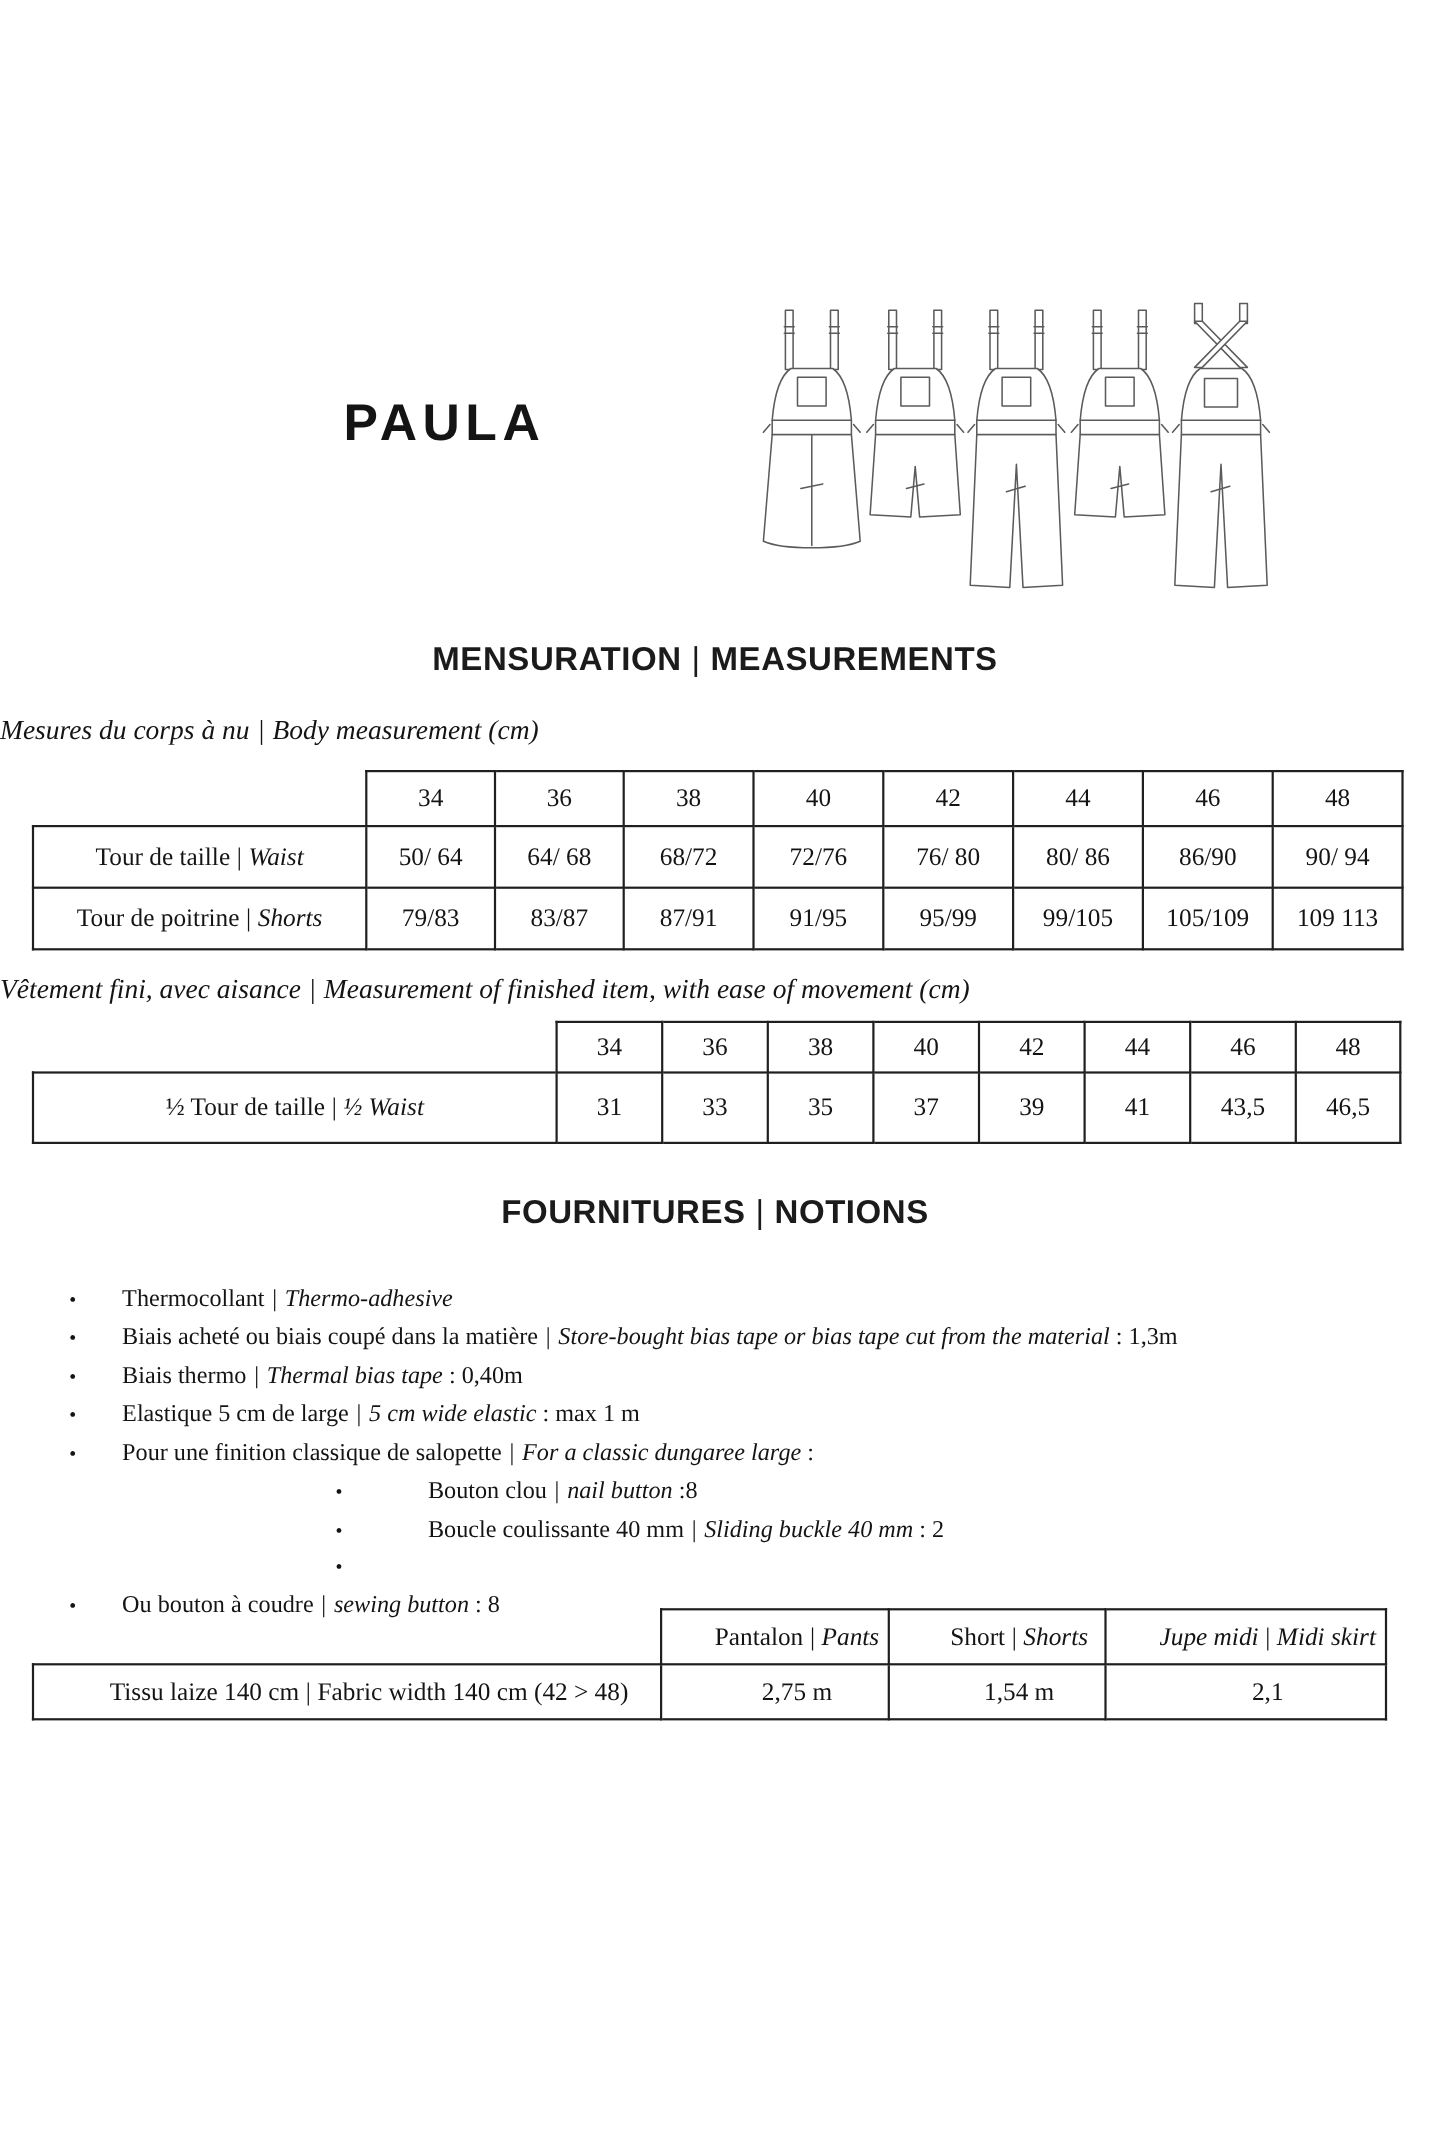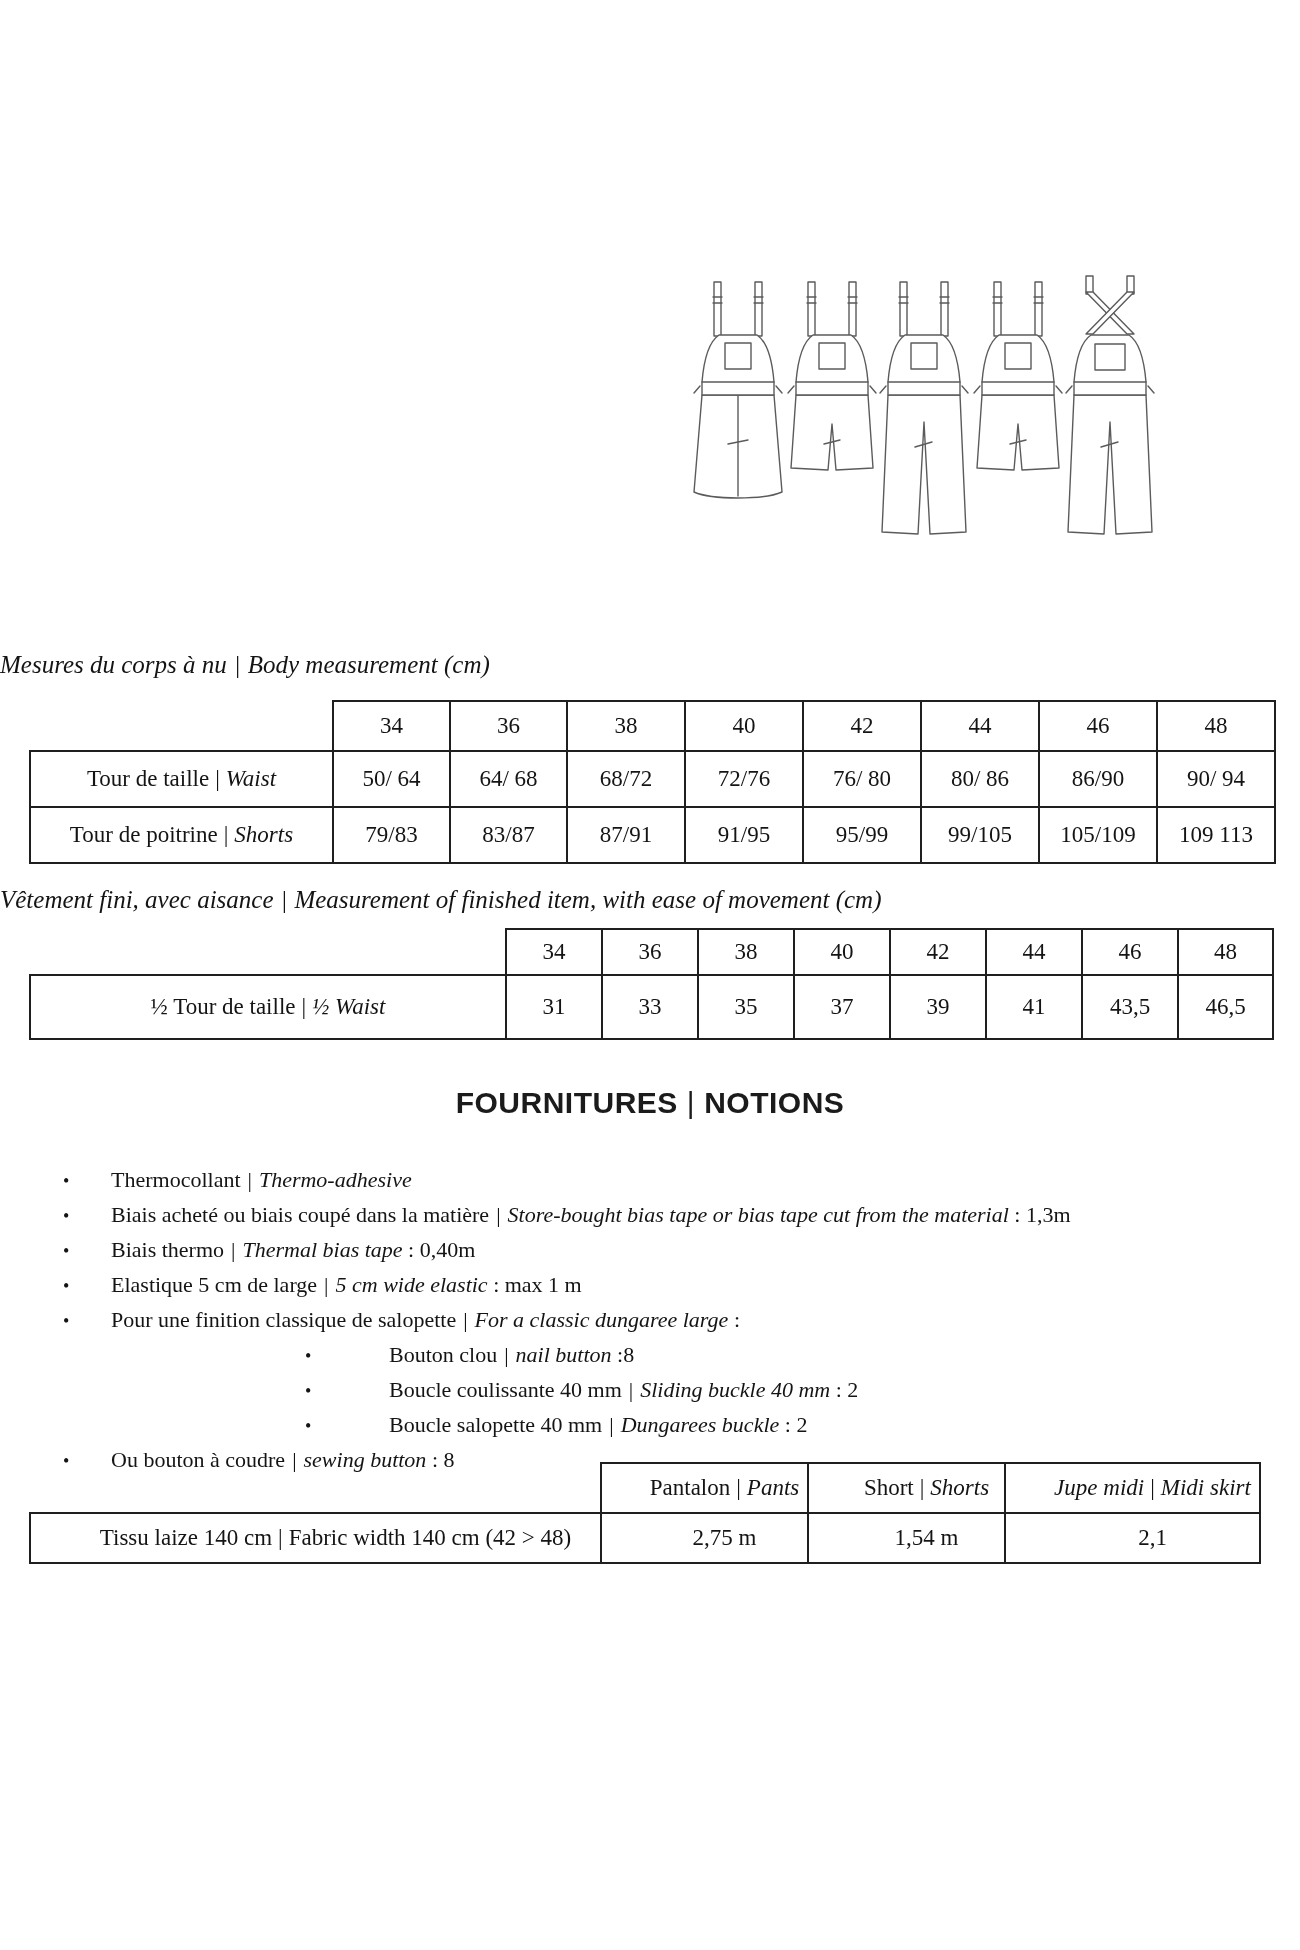--- a/index.html
+++ b/index.html
@@ -70,20 +70,21 @@
   .nrow.l2 { padding-left:250px; }
   .nrow.l2 .bullet { width:84px; }
   .nrow .nsep { padding:0 7px; font-weight:300; }
 </style>
 </head>
 <body>
 
 <div class="page">
 
   <div class="title-block">
+    <div class="pattern-name">PAULA</div>
   </div>
 
   <div class="drawings">
     <svg width="470" height="310" viewBox="0 0 470 310">
 
       <g class="fig" transform="translate(6,30)">
         <rect x="22" y="0" width="7" height="54"></rect>
           <rect x="63" y="0" width="7" height="54"></rect>
         <line x1="21" y1="15" x2="30" y2="15"></line>
           <line x1="21" y1="21" x2="30" y2="21"></line>
@@ -156,20 +157,23 @@
         <line x1="37" y1="171" x2="54" y2="166"></line>
         <path d="M10,106 C12,82 18,65 27,59 L65,59 C74,65 80,82 82,106 L82,119 L10,119 Z"></path>
         <line x1="10" y1="106" x2="82" y2="106"></line>
         <rect x="31" y="68" width="30" height="26"></rect>
         <line x1="8" y1="110" x2="2" y2="117"></line>
           <line x1="84" y1="110" x2="90" y2="117"></line>
       </g>
     </svg>
   </div>
 
+  <div class="heading" id="measurements-heading">
+    <span>MENSURATION</span><span class="hsep">|</span><span>MEASUREMENTS</span>
+  </div>
 
   <div class="subtitle" id="body-subtitle">
     <span>Mesures du corps à nu</span><span class="ssep">|</span><span>Body measurement (cm)</span>
   </div>
 
   <table class="tbl bt">
     <colgroup>
       <col style="width:303px">
         <col style="width:117px">
         <col style="width:117px">
@@ -293,21 +297,20 @@
     <div class="nrow l2">
       <span class="bullet">•</span>
       <span><span>Bouton clou</span><span class="nsep">|</span><span class="en">nail button</span><span> :8</span></span>
     </div>
     <div class="nrow l2">
       <span class="bullet">•</span>
       <span><span>Boucle coulissante 40 mm</span><span class="nsep">|</span><span class="en">Sliding buckle 40 mm</span><span> : 2</span></span>
     </div>
     <div class="nrow l2">
       <span class="bullet">•</span>
-      <span><span>Boucle salopette 40 mm</span><span class="nsep">|</span><span class="en">Dungarees buckle </span><span> : 2</span></span>
     </div>
     <div class="nrow l1">
       <span class="bullet">•</span>
       <span><span>Ou bouton à coudre</span><span class="nsep">|</span><span class="en">sewing button</span><span> : 8</span></span>
     </div>
   </div>
 
   <table class="tbl fab">
     <colgroup>
       <col style="width:571px">

